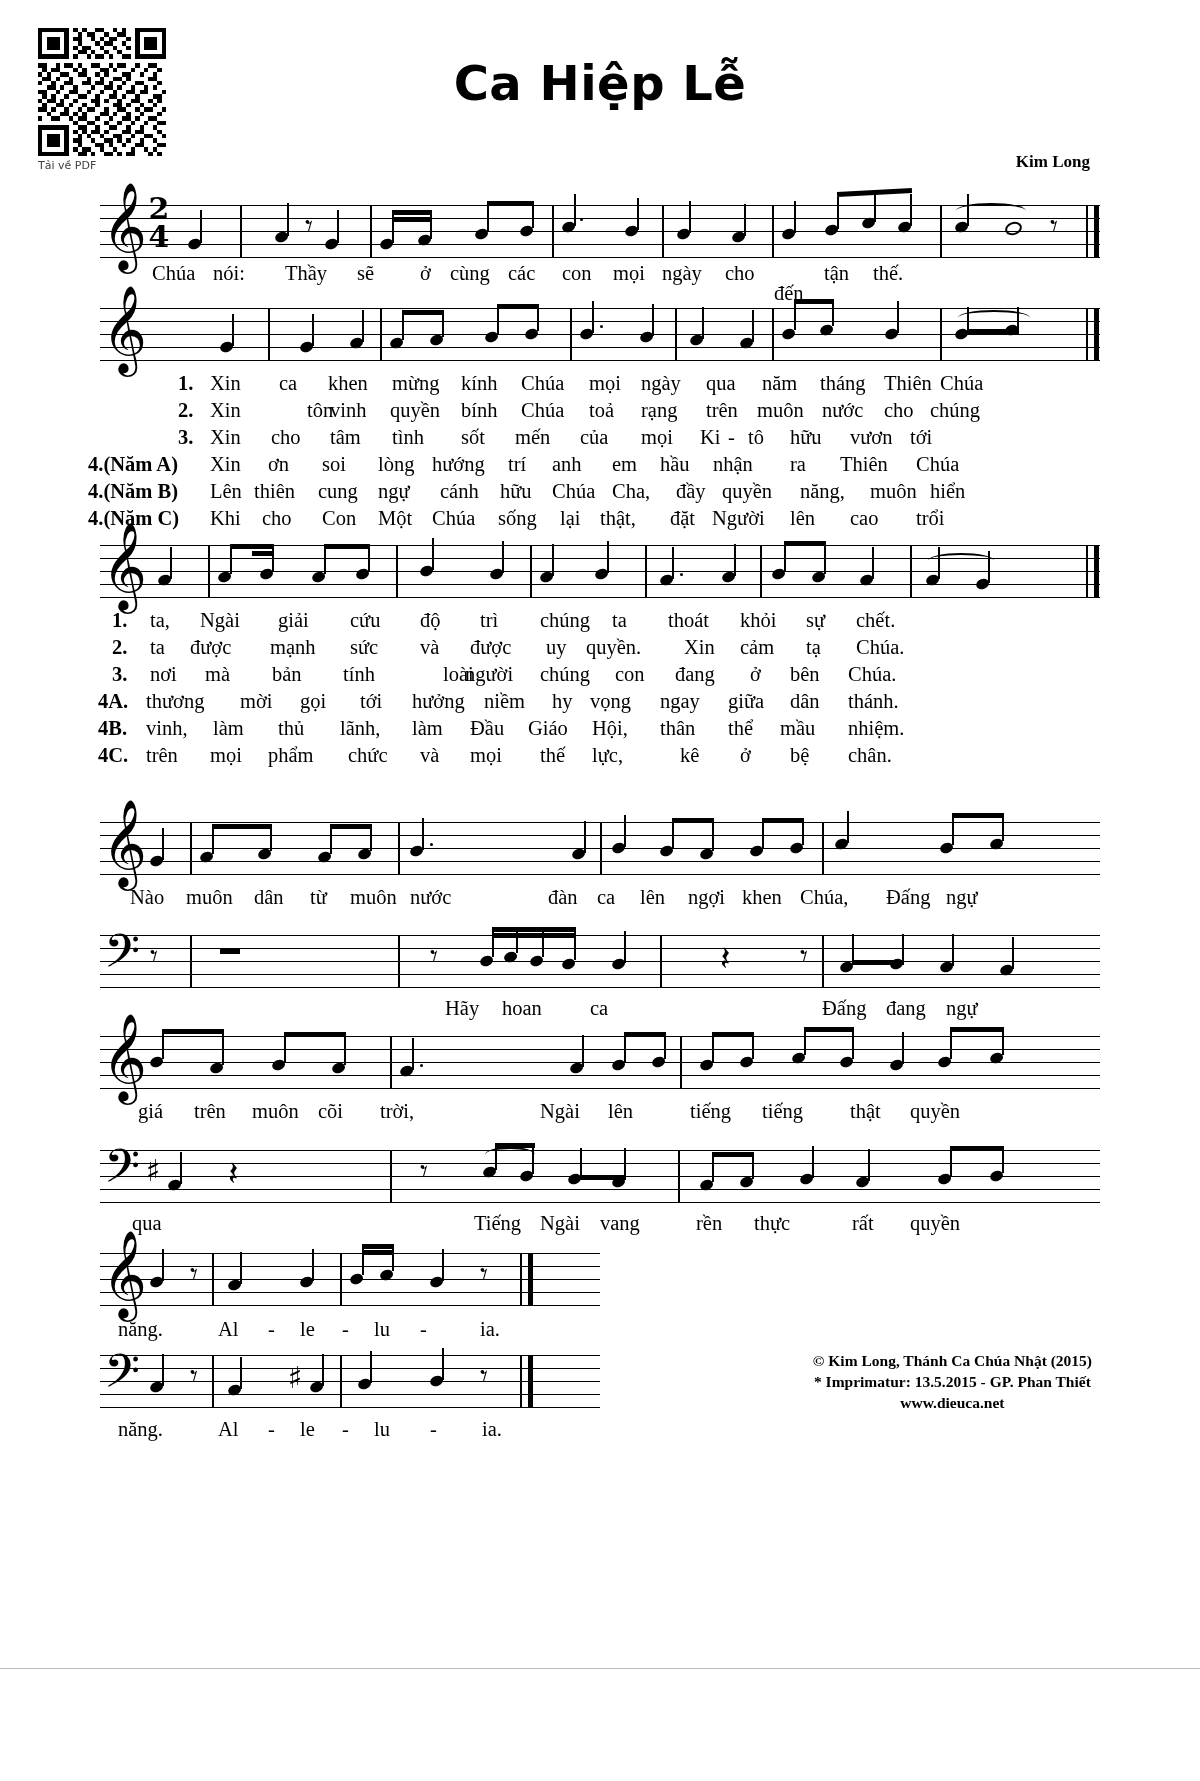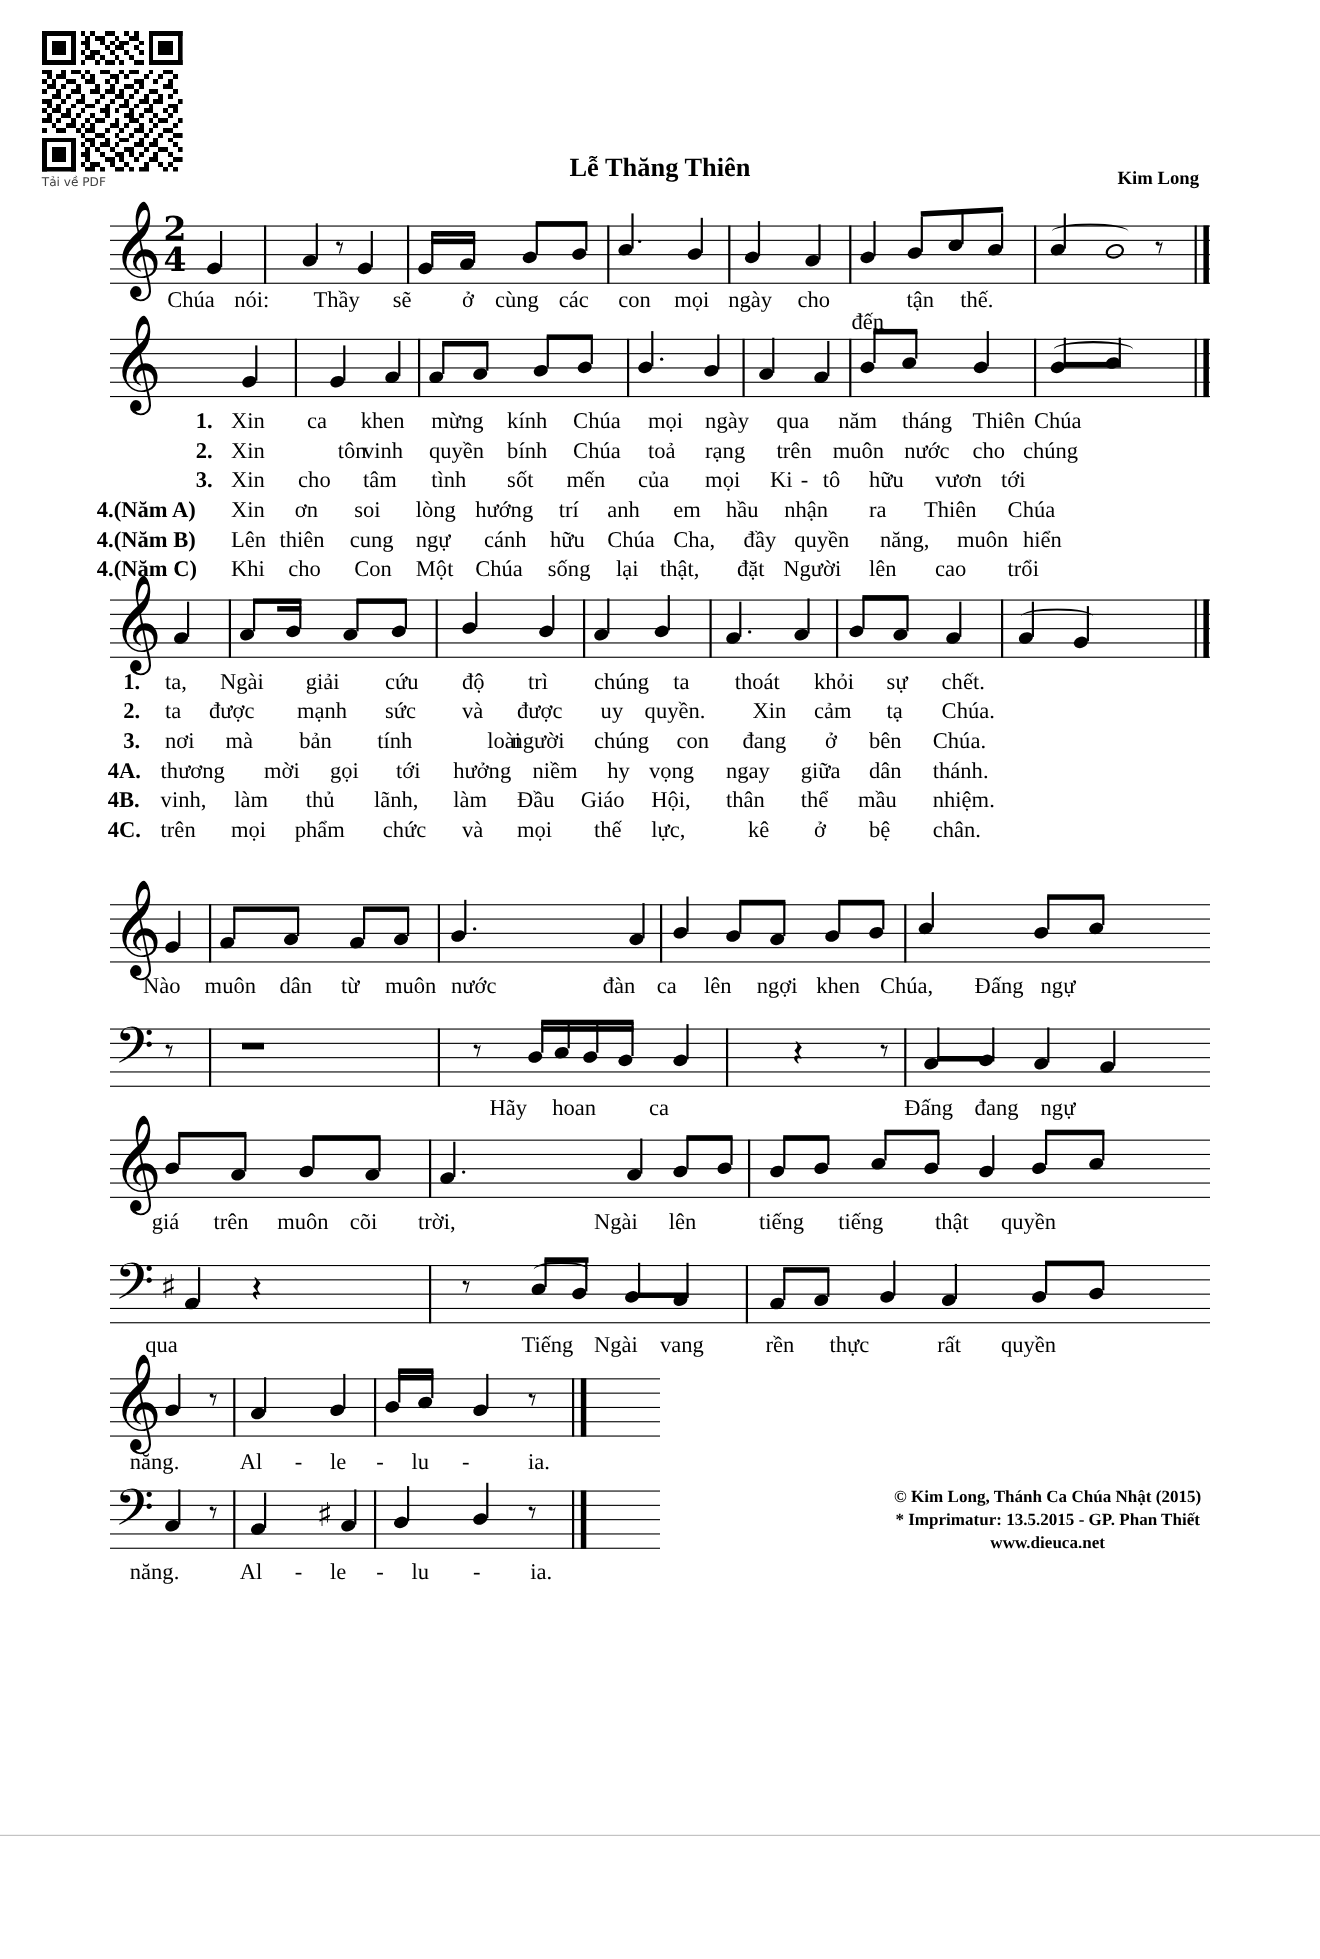--- a/index.html
+++ b/index.html
@@ -483,21 +483,21 @@
           <rect x="15" y="28" width="2" height="1"></rect>
           <rect x="18" y="28" width="1" height="1"></rect>
           <rect x="20" y="28" width="2" height="1"></rect>
           <rect x="25" y="28" width="1" height="1"></rect>
           <rect x="27" y="28" width="1" height="1"></rect>
       </g>
     </svg>
     <div class="qr-label">Tải về PDF</div>
   </div>
 
-  <div class="subtitle">Lễ Thăng Thiên</div>
+  <div class="title">Ca Hiệp Lễ</div>
   <div class="composer">Kim Long</div>
 
   <div class="system" style="top:205px;">
     <div class="staff">
       <div class="line"></div>
       <div class="line"></div>
       <div class="line"></div>
       <div class="line"></div>
       <div class="line"></div>
       <div class="gclef">𝄞</div>

